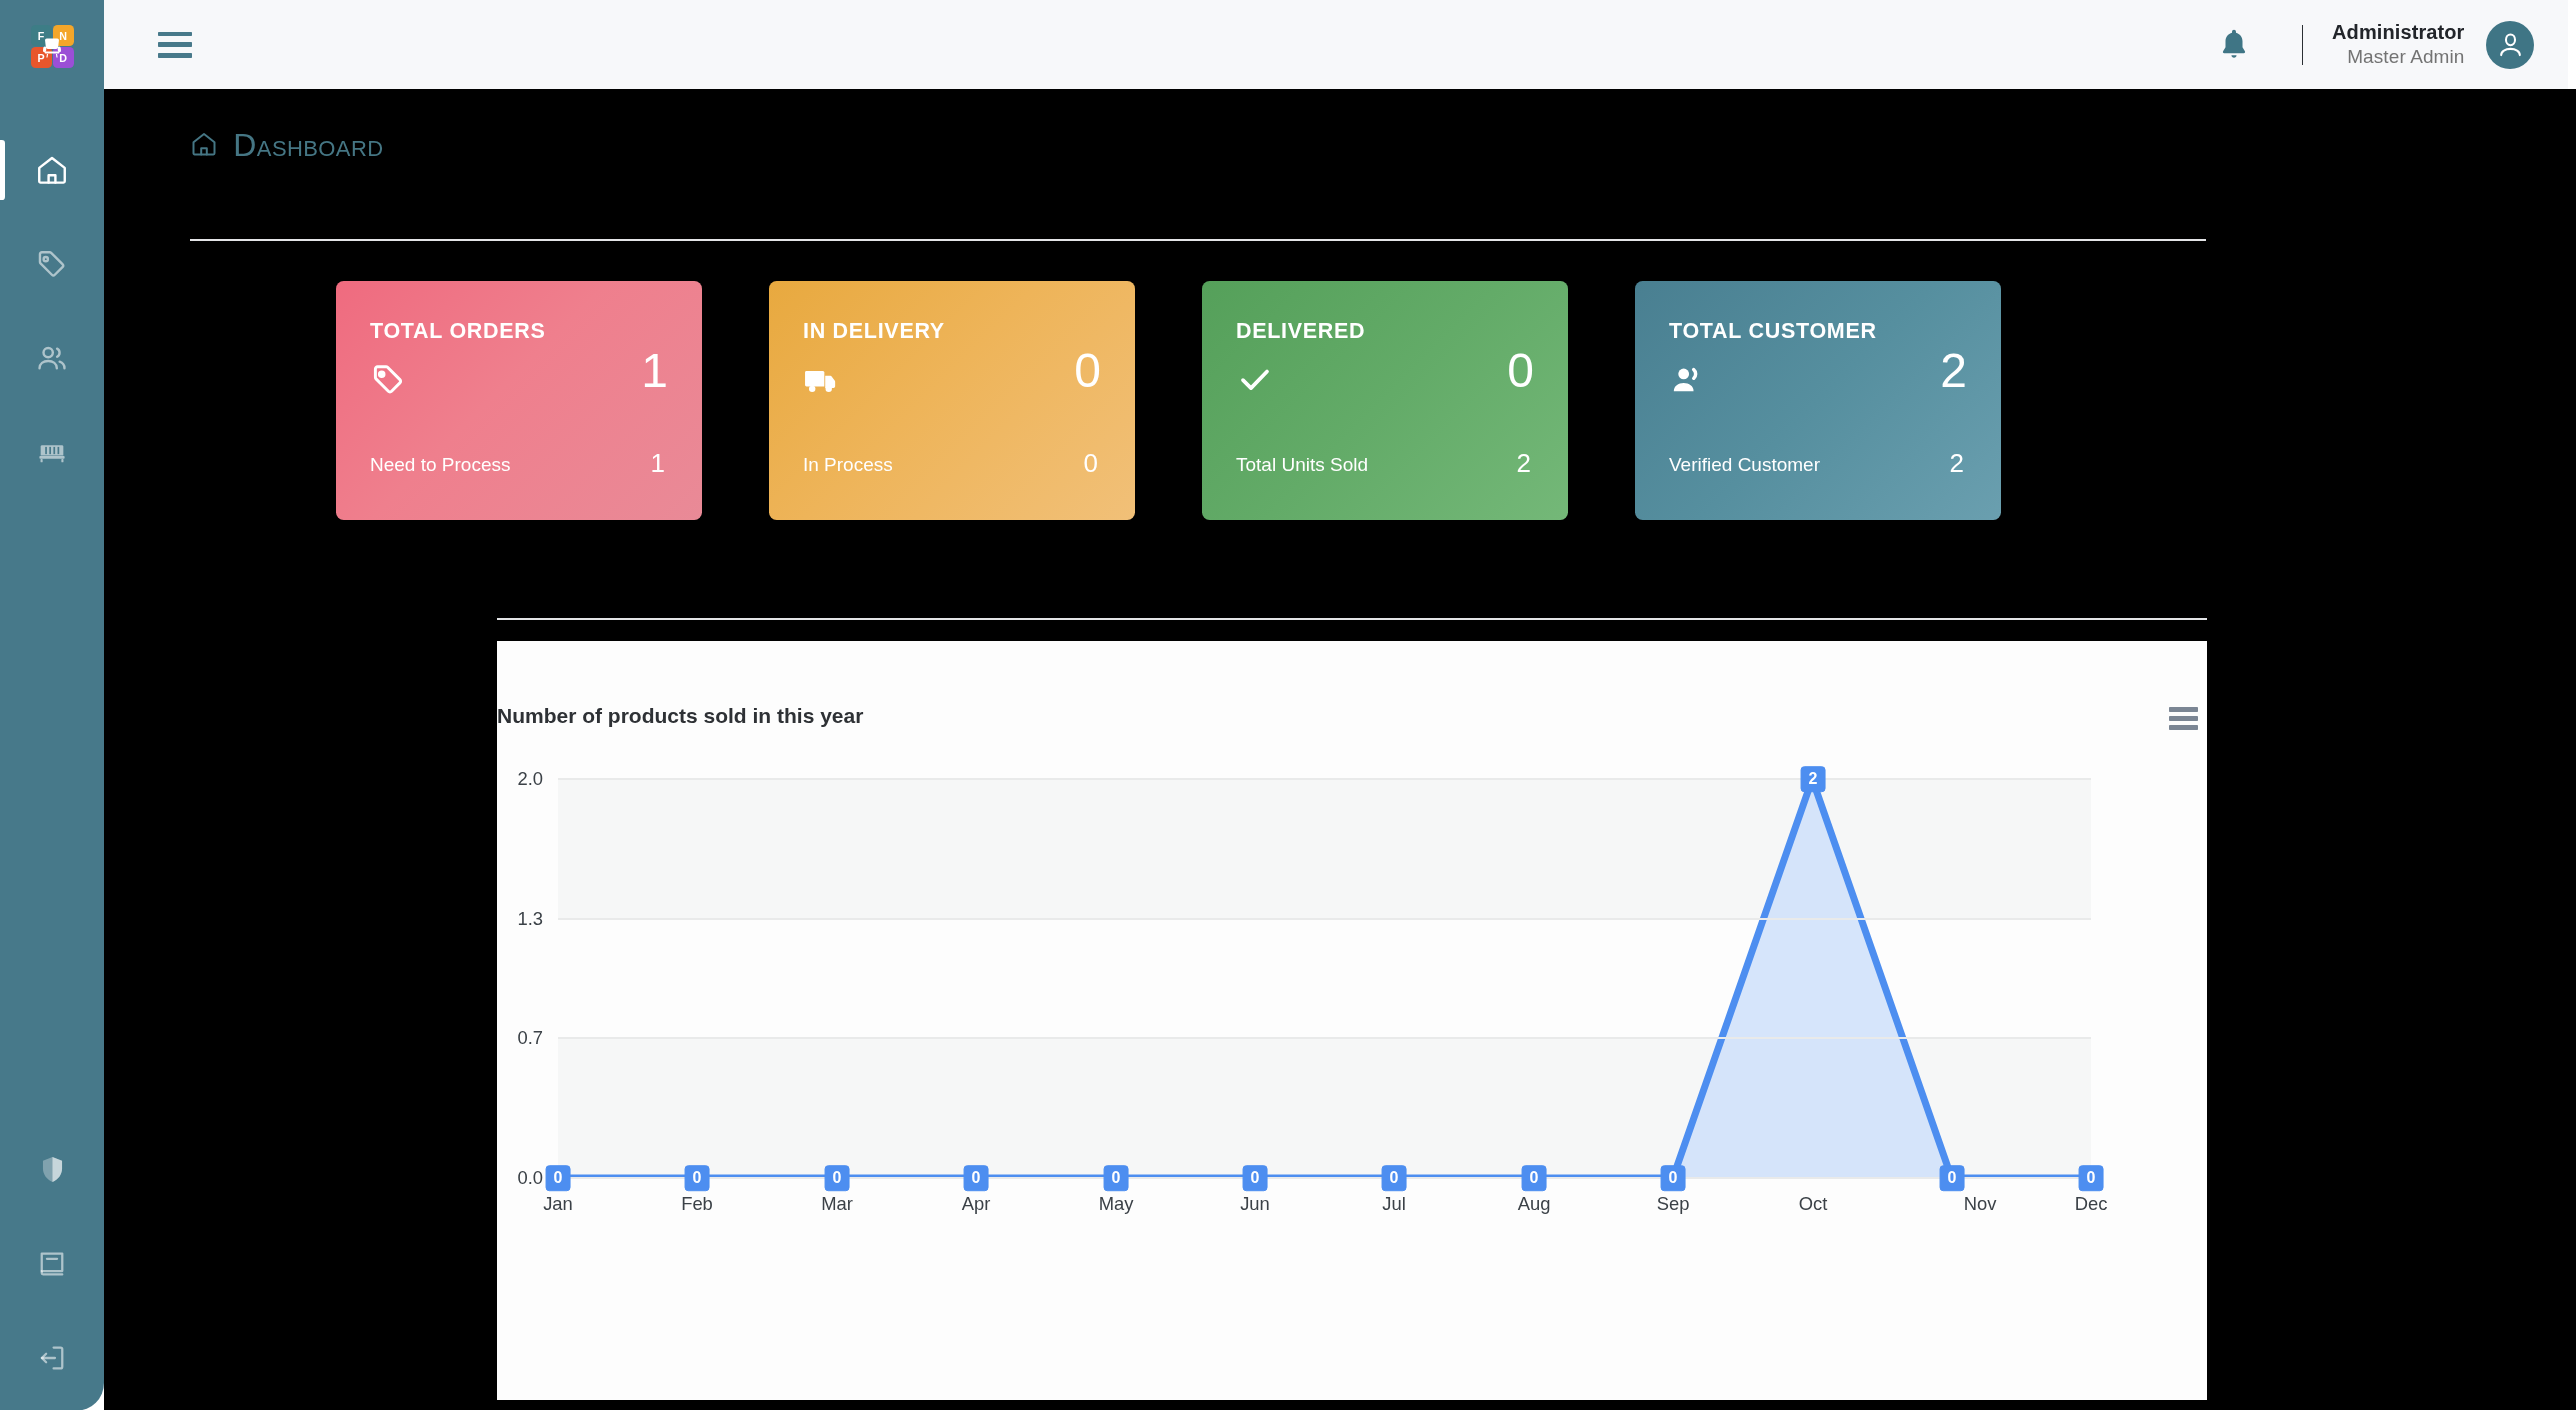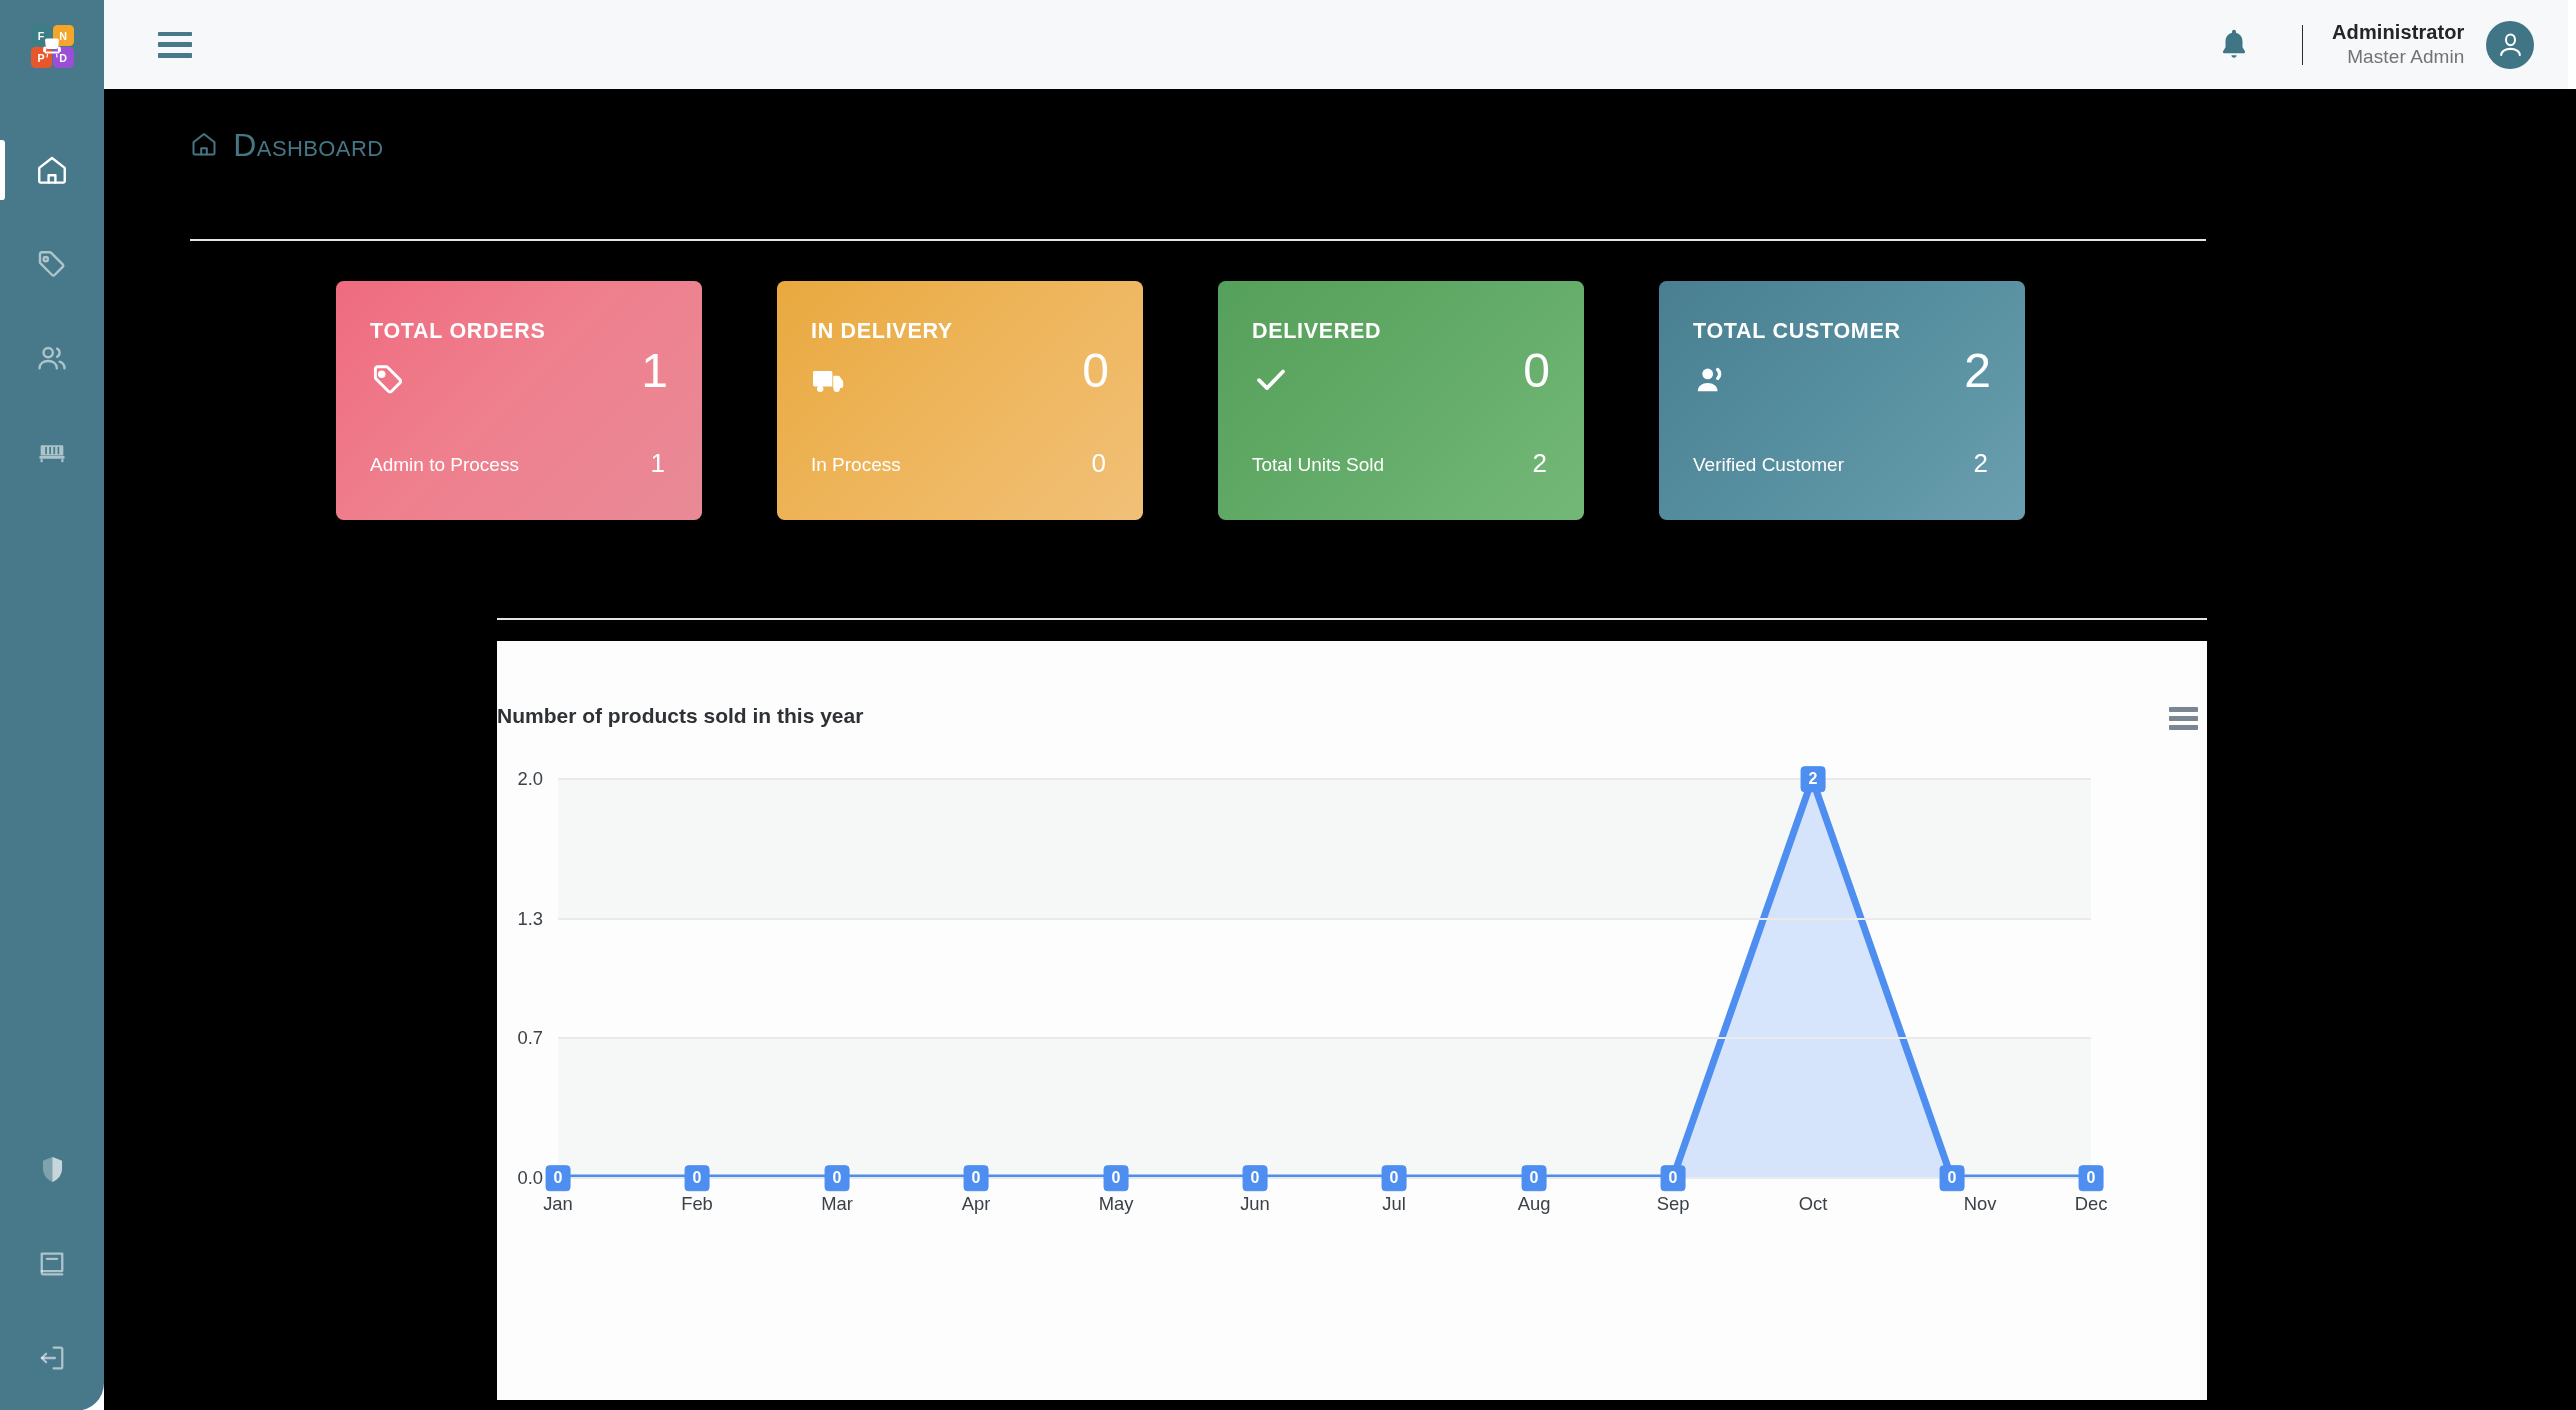--- a/index.html
+++ b/index.html
@@ -91,21 +91,21 @@
   .page-head .hico { color:#457684; }
   .page-title {
     color:#457684; font-size: 32px; font-weight: 500; letter-spacing: 0.4px;
     font-variant: small-caps; text-transform: lowercase;
   }
   .page-title::first-letter { text-transform: uppercase; }
 
   .divider-top { position:absolute; left: 86px; top: 150px; width: 2016px; height: 1.5px; background:#e3e4e6; }
 
   
-  .cards { position:absolute; left: 0; top: 192px; width: 2472px; display:flex;gap:8px; }
+  .cards { position:absolute; left: 0; top: 192px; width: 2472px; display:flex; }
   .card {
     width: 366px; height: 239px; border-radius: 7.7px;
     position:relative; color:#fff; overflow:hidden;
     box-shadow: 0 2.3px 7.7px rgba(0,0,0,0.10);
   }
   .card.c0 { margin-left: 232px; background: linear-gradient(135deg,#ef6b7f 0%, #ef7f8d 45%, #e98a97 100%); }
   .card.c1 { margin-left: 67px; background: linear-gradient(135deg,#e8a93f 0%, #eeb459 45%, #f1c078 100%); }
   .card.c2 { margin-left: 67px; background: linear-gradient(135deg,#55a05a 0%, #63ab68 50%, #74b878 100%); }
   .card.c3 { margin-left: 67px; background: linear-gradient(135deg,#497f91 0%, #568f9f 50%, #6a9faf 100%); }
   .card .c-title { position:absolute; left: 34px; top: 38px; font-size: 21.5px; font-weight: 700; letter-spacing: 0.7px; }
@@ -304,21 +304,21 @@
 
       <div class="card c0">
         <div class="c-title">TOTAL ORDERS</div>
         <div class="c-icon">
           <svg width="37" height="37" viewBox="0 0 24 24" fill="none" stroke="currentColor" stroke-width="1.9" stroke-linecap="round" stroke-linejoin="round">
             <path d="M3.5 5.2v5.4c0 .4.2.8.4 1l8 8c.6.6 1.5.6 2.1 0l5.4-5.4c.6-.6.6-1.5 0-2.1l-8-8c-.3-.3-.6-.4-1-.4H4.9a1.4 1.4 0 0 0-1.4 1.5z"></path>
             <circle cx="7.6" cy="8.6" r="1.5" fill="currentColor"></circle>
           </svg>
         </div>
         <div class="c-big">1</div>
-        <div class="c-sub">Admin to Process</div>
+        <div class="c-sub">Need to Process</div>
         <div class="c-subval">1</div>
       </div>
 
       <div class="card c1">
         <div class="c-title">IN DELIVERY</div>
         <div class="c-icon">
           <svg width="38" height="37" viewBox="0 0 26 24" fill="currentColor">
             <path d="M2.4 6.2h11.2c.6 0 1 .5 1 1v9.6H2.4a1 1 0 0 1-1-1V7.2c0-.6.4-1 1-1z"></path>
             <path d="M15.2 9.5h3.6c.3 0 .6.2.8.4l2.2 3c.1.2.2.4.2.6v3.2c0 .6-.5 1.1-1.1 1.1h-5.7z"></path>
             <circle cx="6.3" cy="18.4" r="2.2"></circle>

